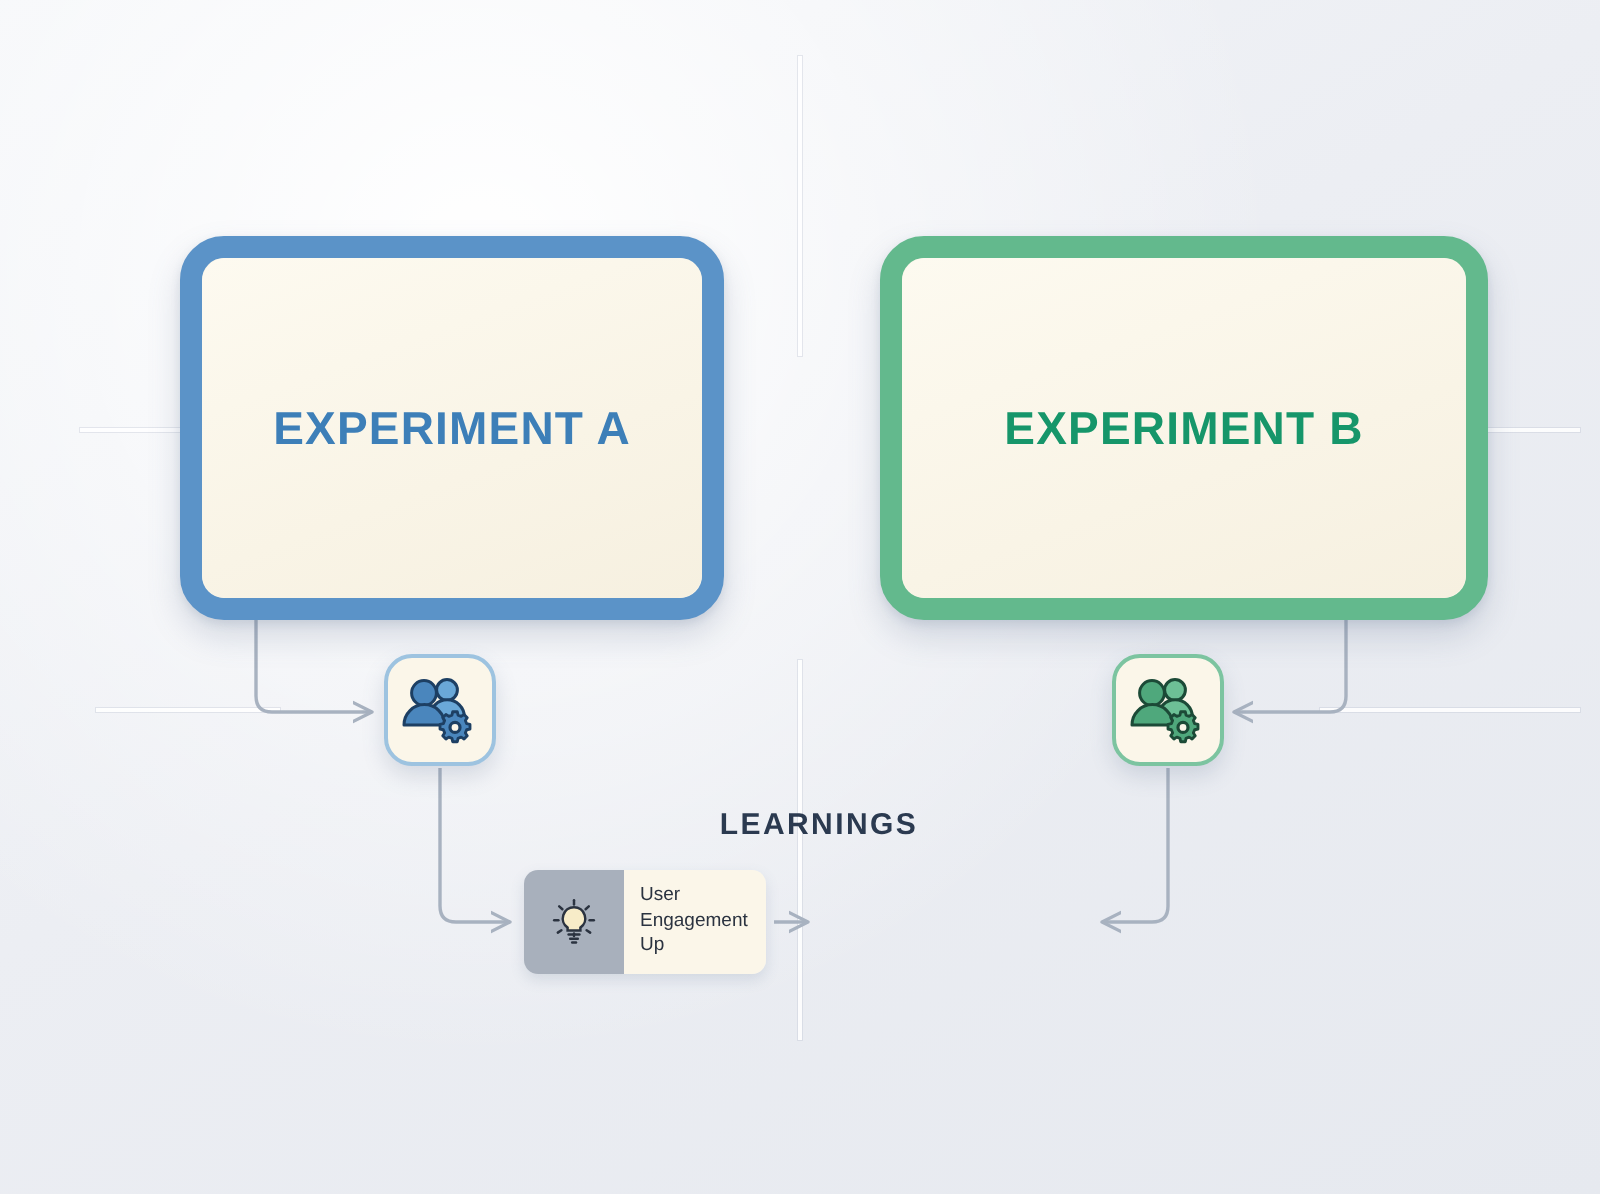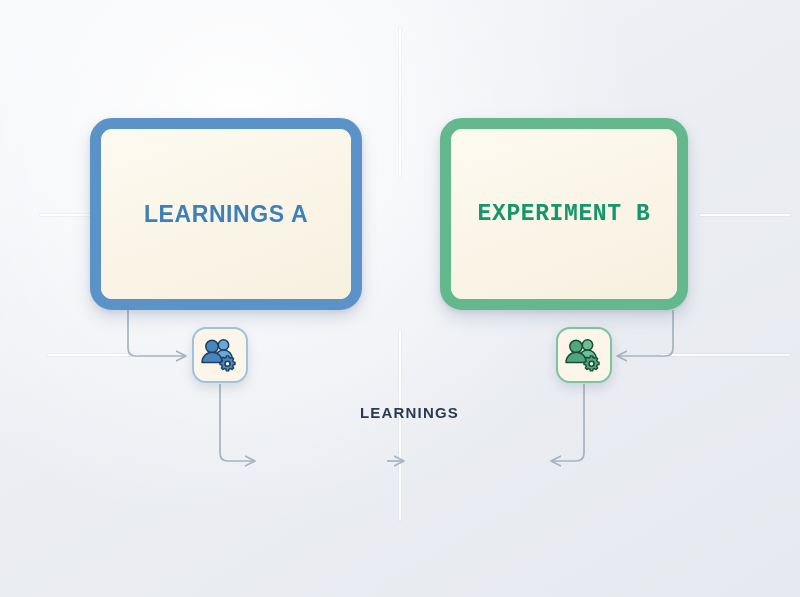--- a/index.html
+++ b/index.html
@@ -58,24 +58,23 @@
     letter-spacing: 0.6px;
     z-index: 2;
   }
   #box-a {
     left: 90px; top: 118px; width: 272px; height: 192px;
     border-color: #5b93c8;
     box-shadow: 0 8px 16px rgba(90,110,140,0.22), 0 2px 5px rgba(90,110,140,0.14);
   }
   #box-a .exp-title { color: #3d7fb8; }
   #box-b {
-    left: 440px; top: 118px; width: 248px; height: 192px;
+    left: 440px; top: 118px; width: 304px; height: 192px;
     border-color: #63b98d;
     box-shadow: 0 8px 16px rgba(90,110,140,0.22), 0 2px 5px rgba(90,110,140,0.14);
-    font-family: Liberation Mono, monospace;
   }
   #box-b .exp-title { color: #16966a; }
 
   
   .icon-card {
     position: absolute;
     width: 56px; height: 56px;
     border-radius: 14px;
     background: #fbf6e9;
     border: 2px solid #9dc3e0;
@@ -164,21 +163,21 @@
 
     <path d="M 220 384 L 220 453 Q 220 461 228 461 L 255 461" fill="none" stroke="#a8b2c0" stroke-width="1.7" marker-end="url(#arrow-r)"></path>
 
     <path d="M 584 384 L 584 453 Q 584 461 576 461 L 551 461" fill="none" stroke="#a8b2c0" stroke-width="1.7" marker-end="url(#arrow-r)"></path>
 
     <path d="M 387 461 L 404 461" fill="none" stroke="#a8b2c0" stroke-width="1.7" marker-end="url(#arrow-r)"></path>
   </svg>
 
   <div class="exp-box" id="box-a">
     <div class="inner-sheen"></div>
-    <div class="exp-title">LEARNINGS A</div>
+    <div class="exp-title">EXPERIMENT A</div>
   </div>
 
   <div class="exp-box" id="box-b">
     <div class="inner-sheen"></div>
     <div class="exp-title">EXPERIMENT B</div>
   </div>
 
   <div class="icon-card" id="icon-card-a">
     <svg width="40" height="38" viewBox="0 0 40 38">
       <g stroke="#1d3f63" stroke-width="1.5" stroke-linejoin="round">
@@ -214,15 +213,38 @@
                  L -2.1 9.3 L -4.3 8.4 L -6.3 9.7 L -8.5 7.5 L -7.2 5.5 L -8.1 3.3
                  L -10.4 2.8 L -10.4 -0.4 L -8.1 -0.9 L -7.2 -3.1 L -8.5 -5.1
                  L -6.3 -7.3 L -4.3 -6.0 L -2.1 -6.9 Z" transform="scale(0.72)" fill="#4fa87c" stroke="#1c4a37" stroke-width="2.0" stroke-linejoin="round"></path>
         <circle cx="0" cy="1.2" r="2.5" fill="#fbf6e9" stroke="#1c4a37" stroke-width="1.6"></circle>
       </g>
     </svg>
   </div>
 
   <div id="learnings-label">LEARNINGS</div>
 
+  <div class="chip" id="chip-1">
+    <div class="chip-icon">
+      <svg width="26" height="28" viewBox="0 0 26 28">
+        <g stroke="#2b3340" stroke-width="1.25" stroke-linecap="round" fill="none">
+          <path d="M13 21 v-1.2"></path>
+          <path d="M13 6.6 a5.6 5.6 0 0 0 -3.2 10.2 v1.5 h6.4 v-1.5 A5.6 5.6 0 0 0 13 6.6 z" fill="#f7ecc8"></path>
+          <path d="M10.3 20.2 h5.4"></path>
+          <path d="M11.1 22.4 h3.8"></path>
+          <path d="M12.1 24.2 h1.9"></path>
+          <path d="M13 3.1 v2.1"></path>
+          <path d="M5.6 6.2 l1.6 1.4"></path>
+          <path d="M20.4 6.2 l-1.6 1.4"></path>
+          <path d="M3.1 13.1 h2.1"></path>
+          <path d="M20.8 13.1 h2.1"></path>
+          <path d="M4.9 19.3 l1.8 -1.2"></path>
+          <path d="M21.1 19.3 l-1.8 -1.2"></path>
+        </g>
+      </svg>
+    </div>
+    <div class="chip-text">User
+Engagement
+Up</div>
+  </div>
 
 
 </div>
 
 </body></html>

